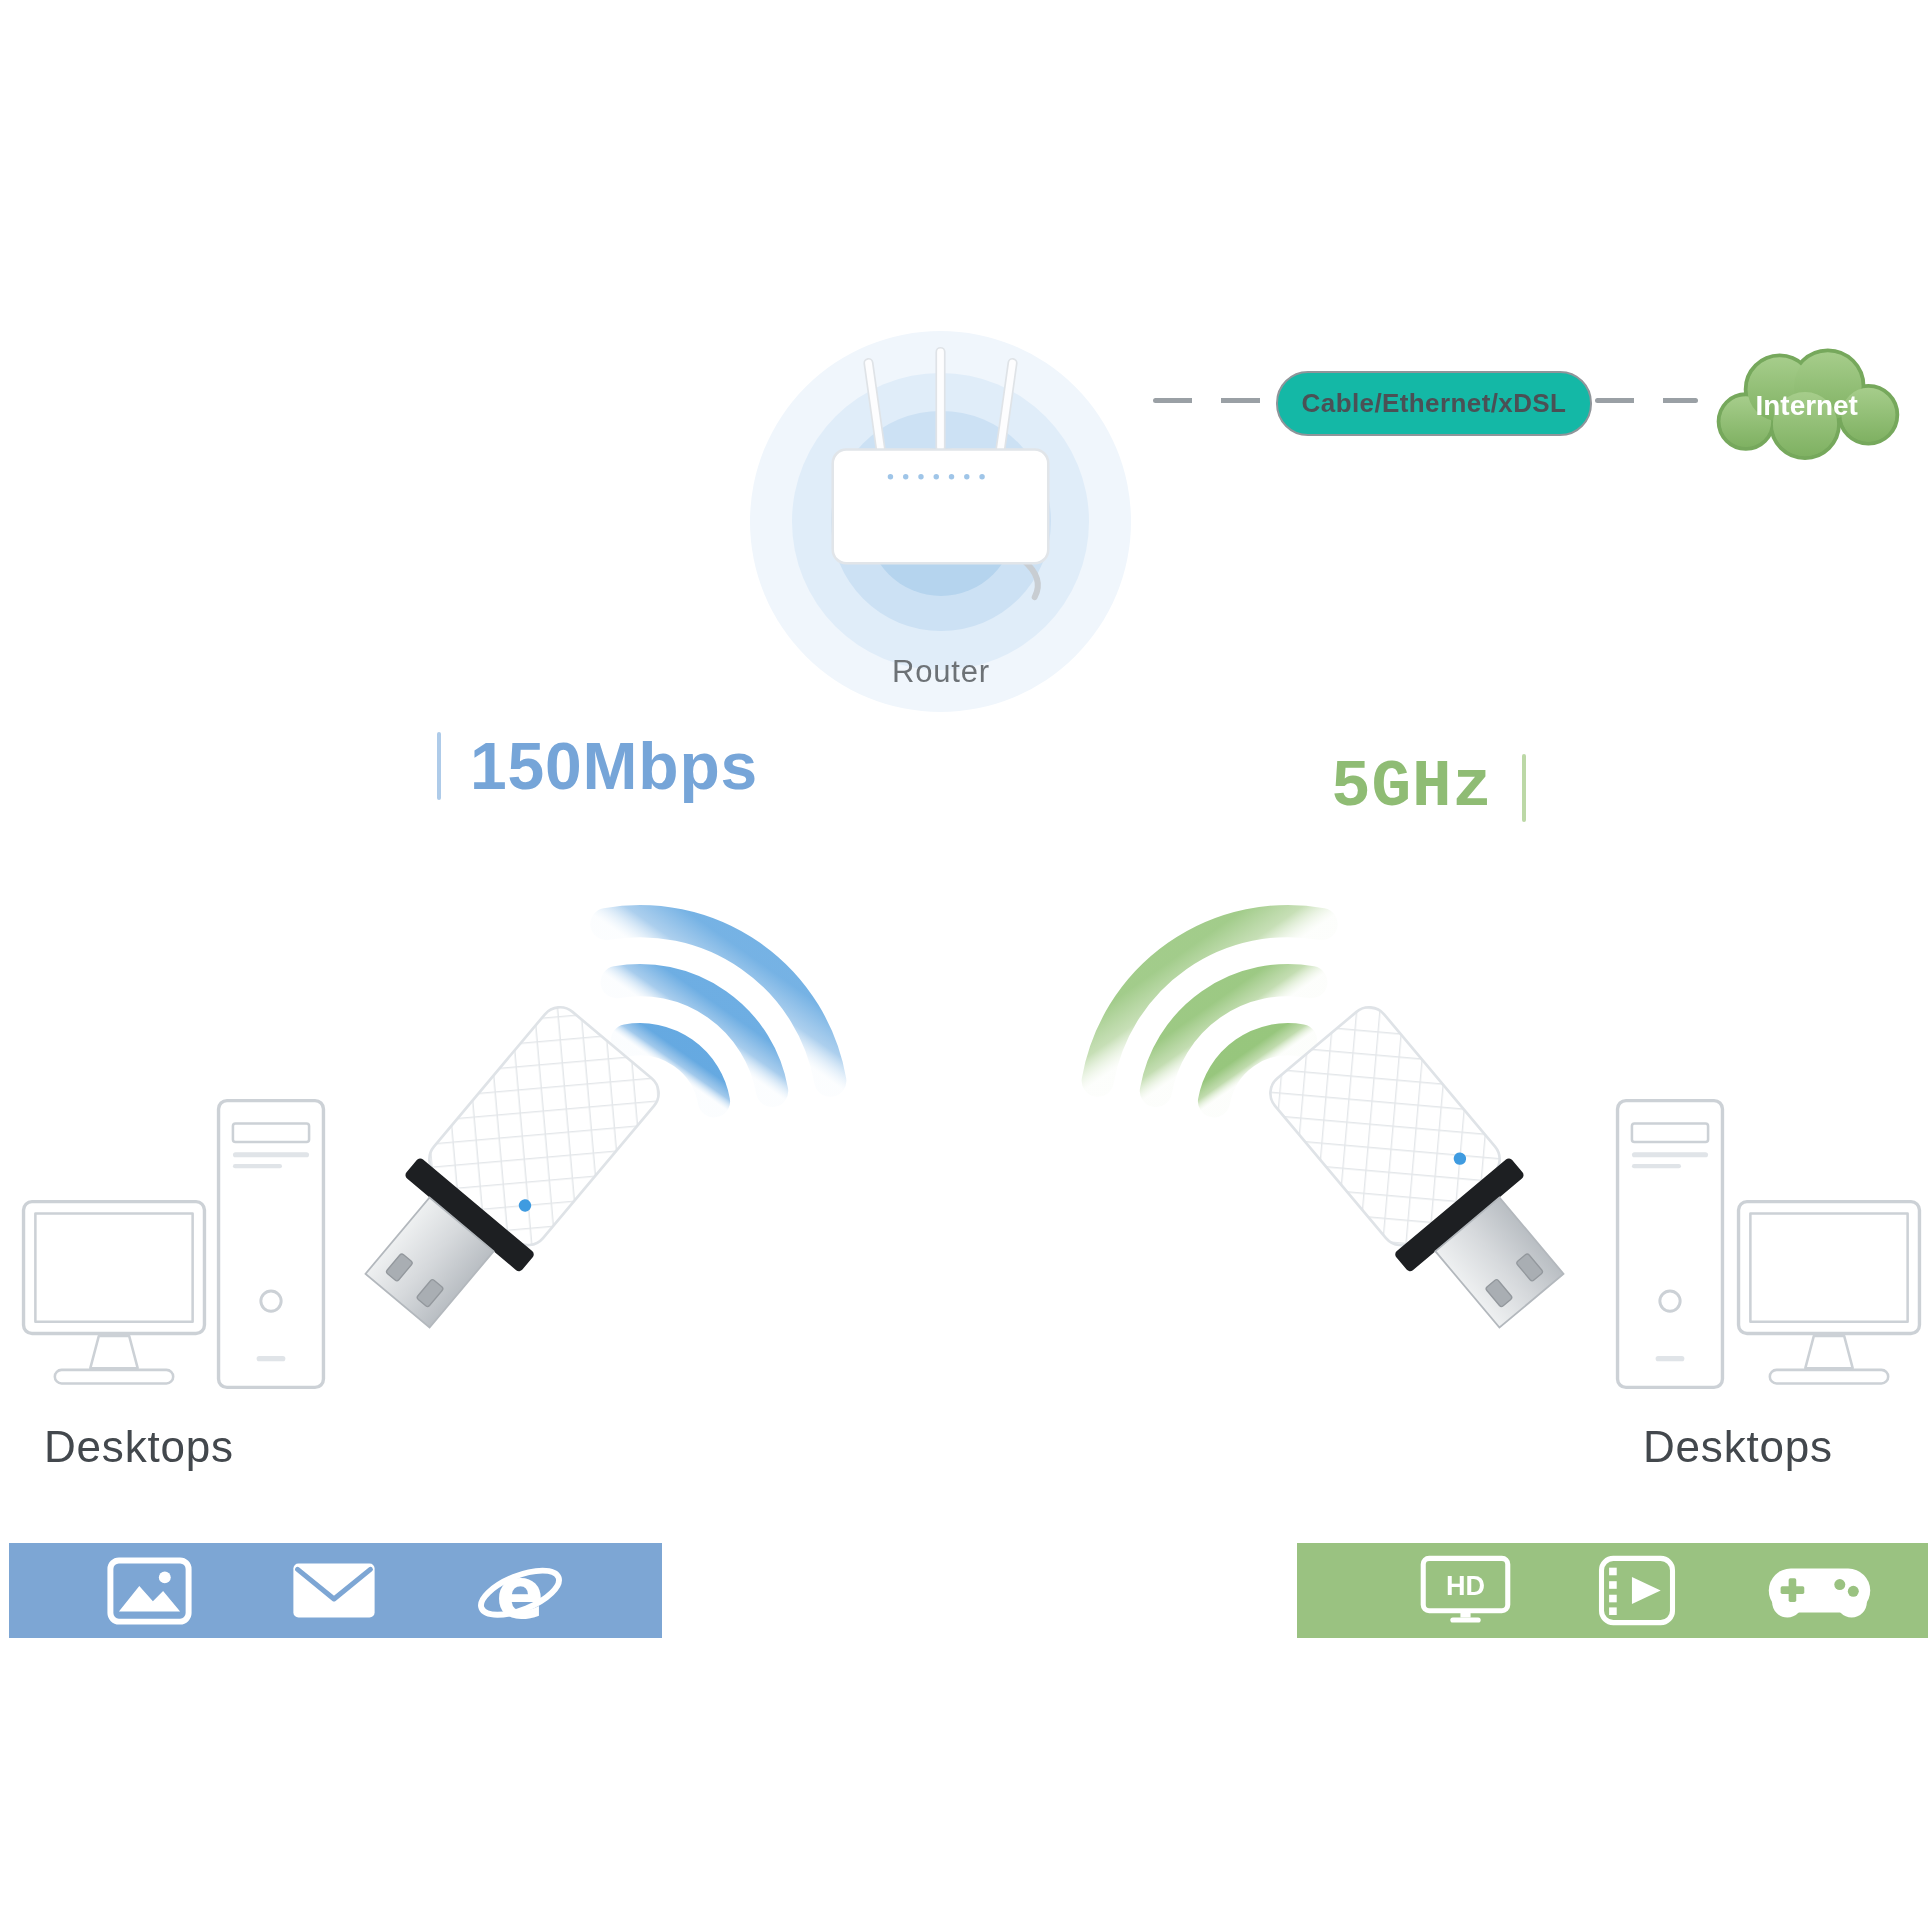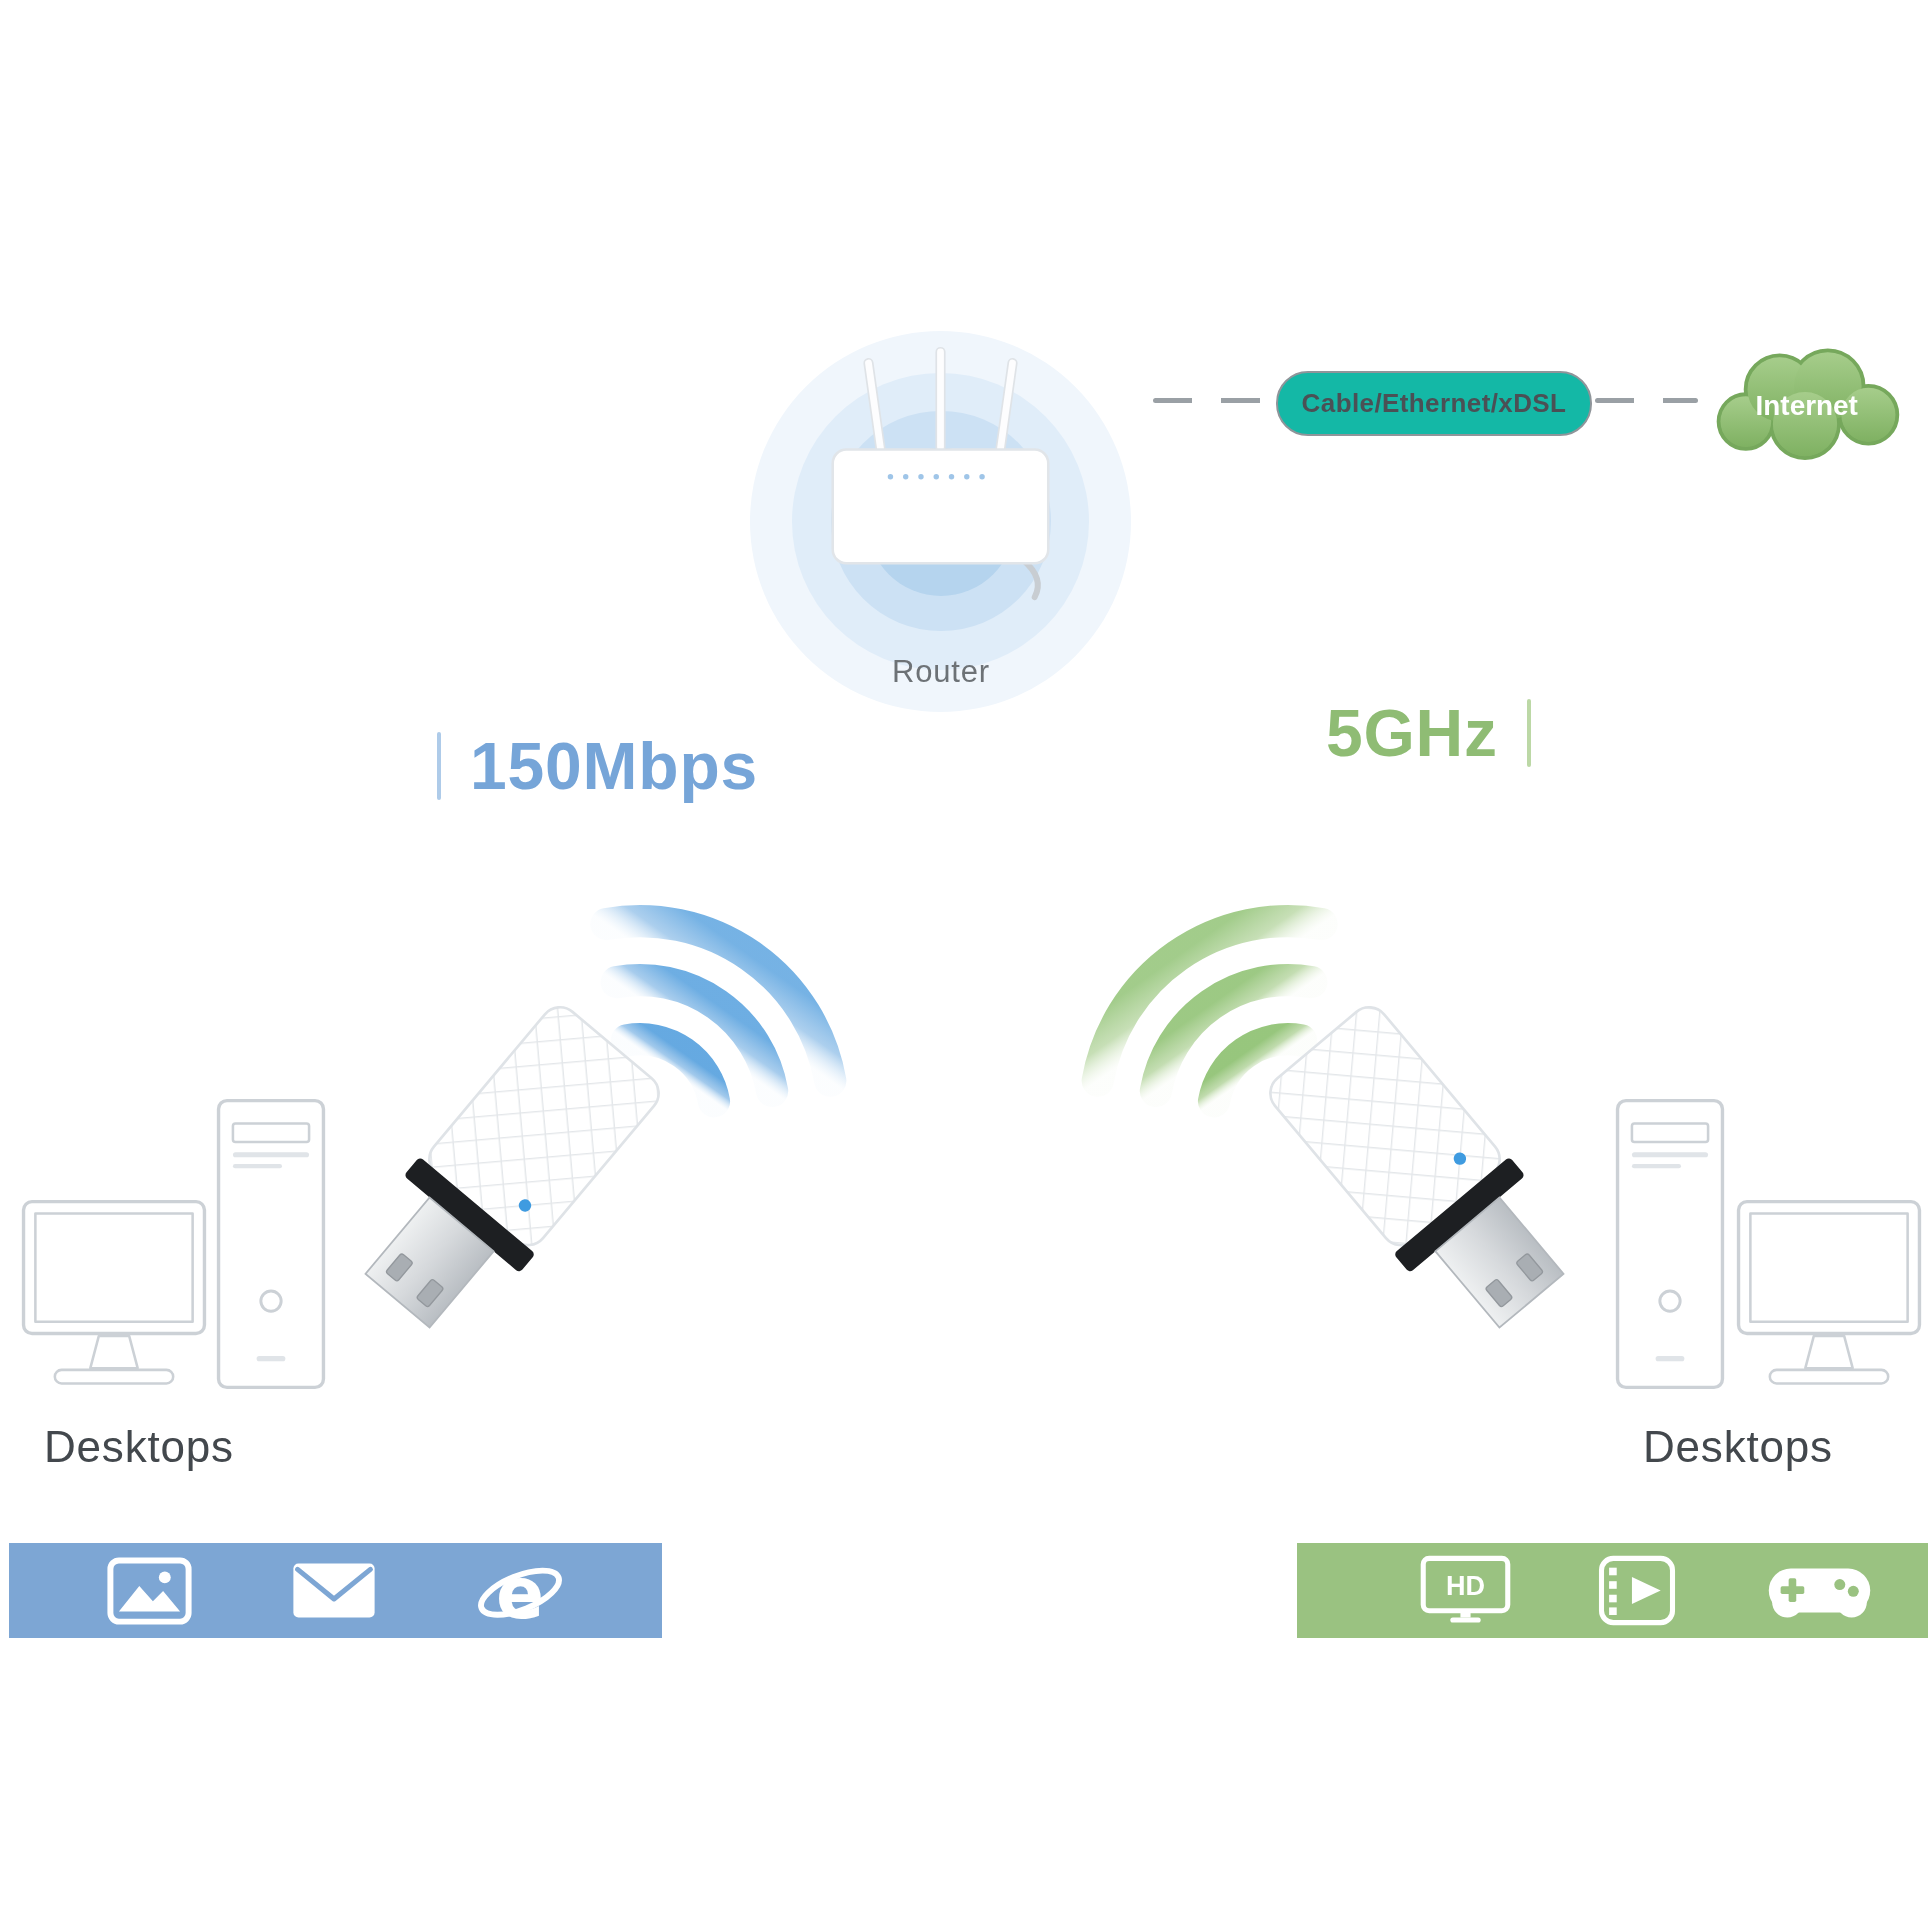--- a/index.html
+++ b/index.html
@@ -129,21 +129,21 @@
         <circle cx="200" cy="92" r="32"></circle>
       <circle cx="125" cy="103" r="38"></circle>
     </g>
     <text class="cloud-text" x="127" y="92" font-size="33" text-anchor="middle">Internet</text>
   </svg>
 
   <div class="band band-blue" style="left:322px;top:719px;width:551px;height:93px;">
     <div class="divider"></div>
     <span>150Mbps</span>
   </div>
-  <div class="band band-green" style="left:1153px;top:686px;width:551px;height:93px;">
+  <div class="band band-green" style="left:1153px;top:741px;width:551px;height:93px;font-family:Liberation Mono, monospace;">
     <span>5GHz</span>
     <div class="divider"></div>
   </div>
 
   <svg class="abs rot-l" style="left:559px;top:839px" width="322" height="322" viewBox="0 0 300 300">
     <g fill="none" stroke="url(#gradBlueFan)" stroke-width="30" stroke-linecap="round">
       <path d="M100.5 230.5 A70 70 0 0 1 199.5 230.5" opacity="0.95"></path>
       <path d="M61.6 191.6 A125 125 0 0 1 238.4 191.6" opacity="0.9"></path>
       <path d="M22.7 152.7 A180 180 0 0 1 277.3 152.7" opacity="0.85"></path>
     </g>

